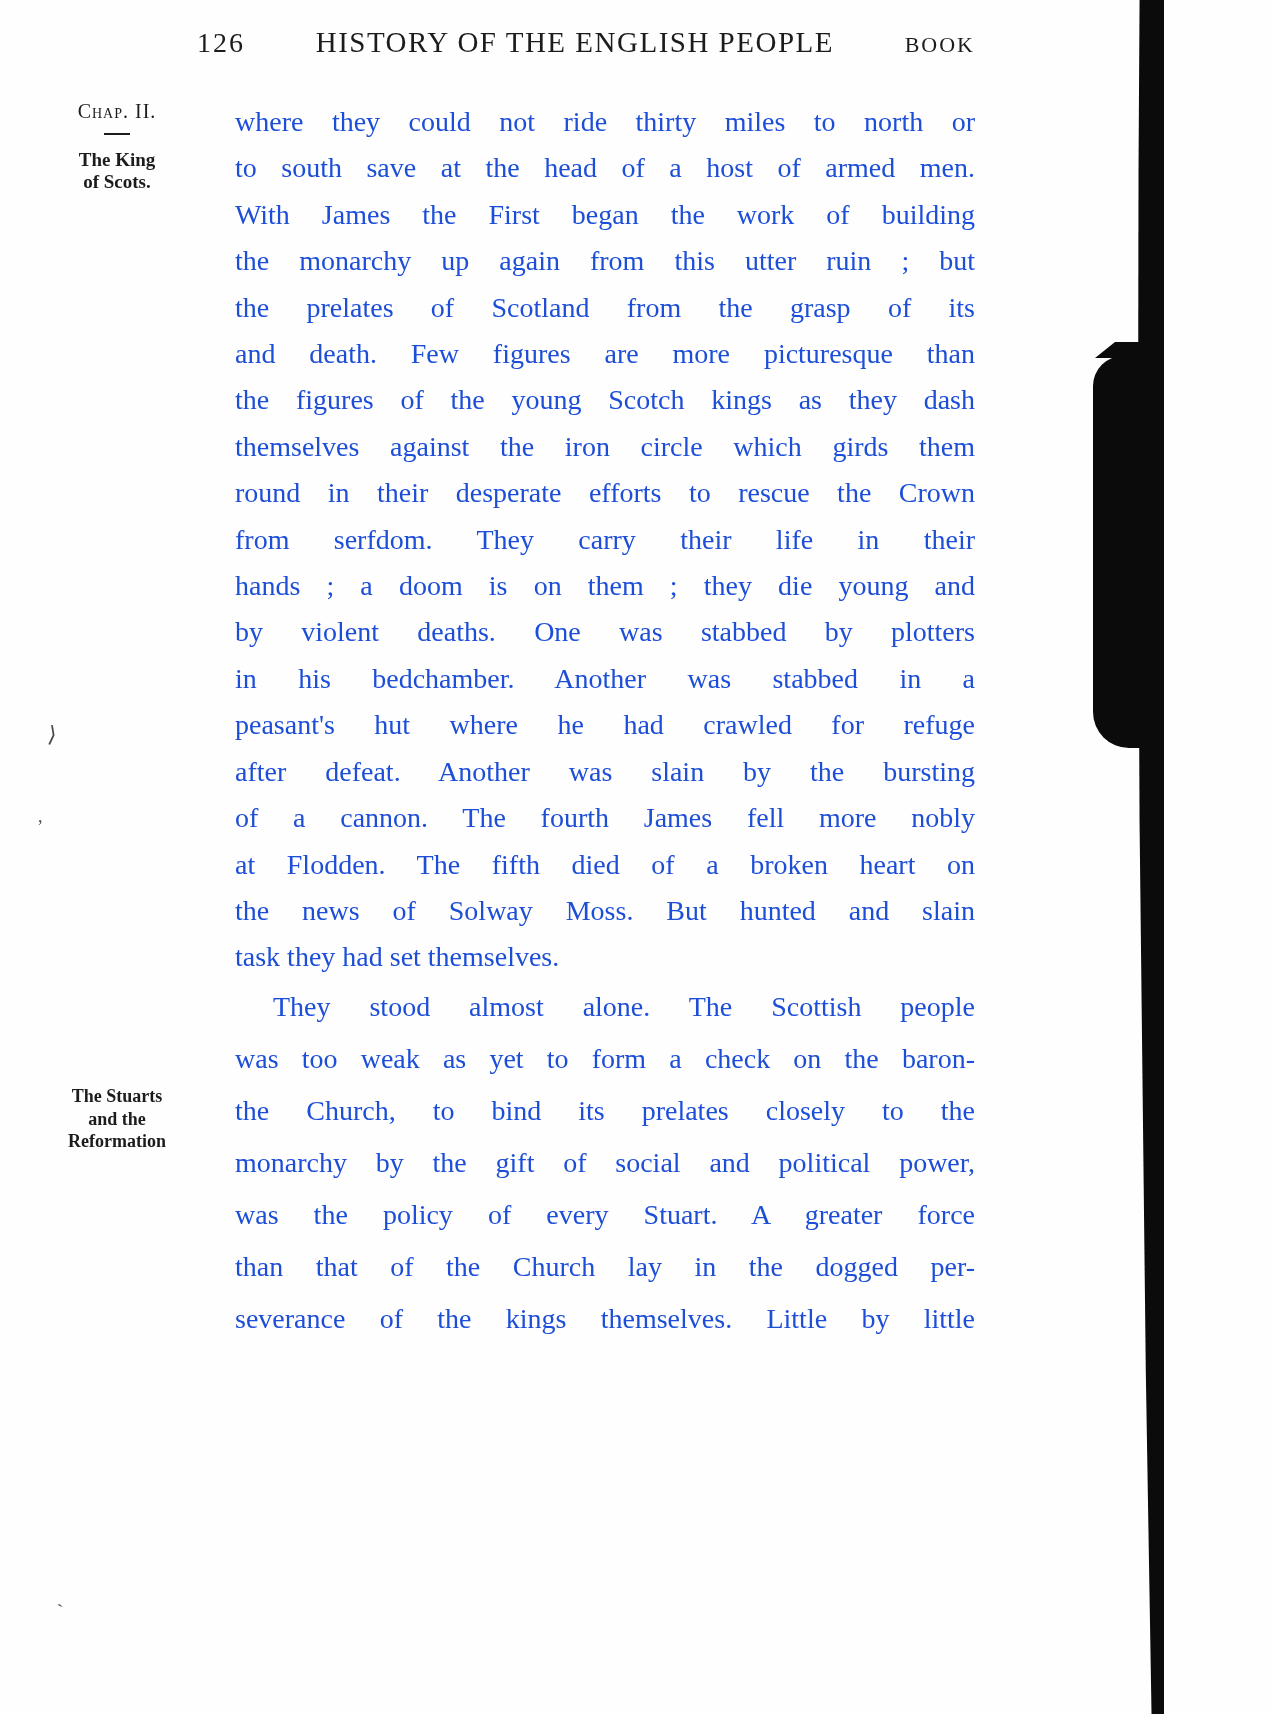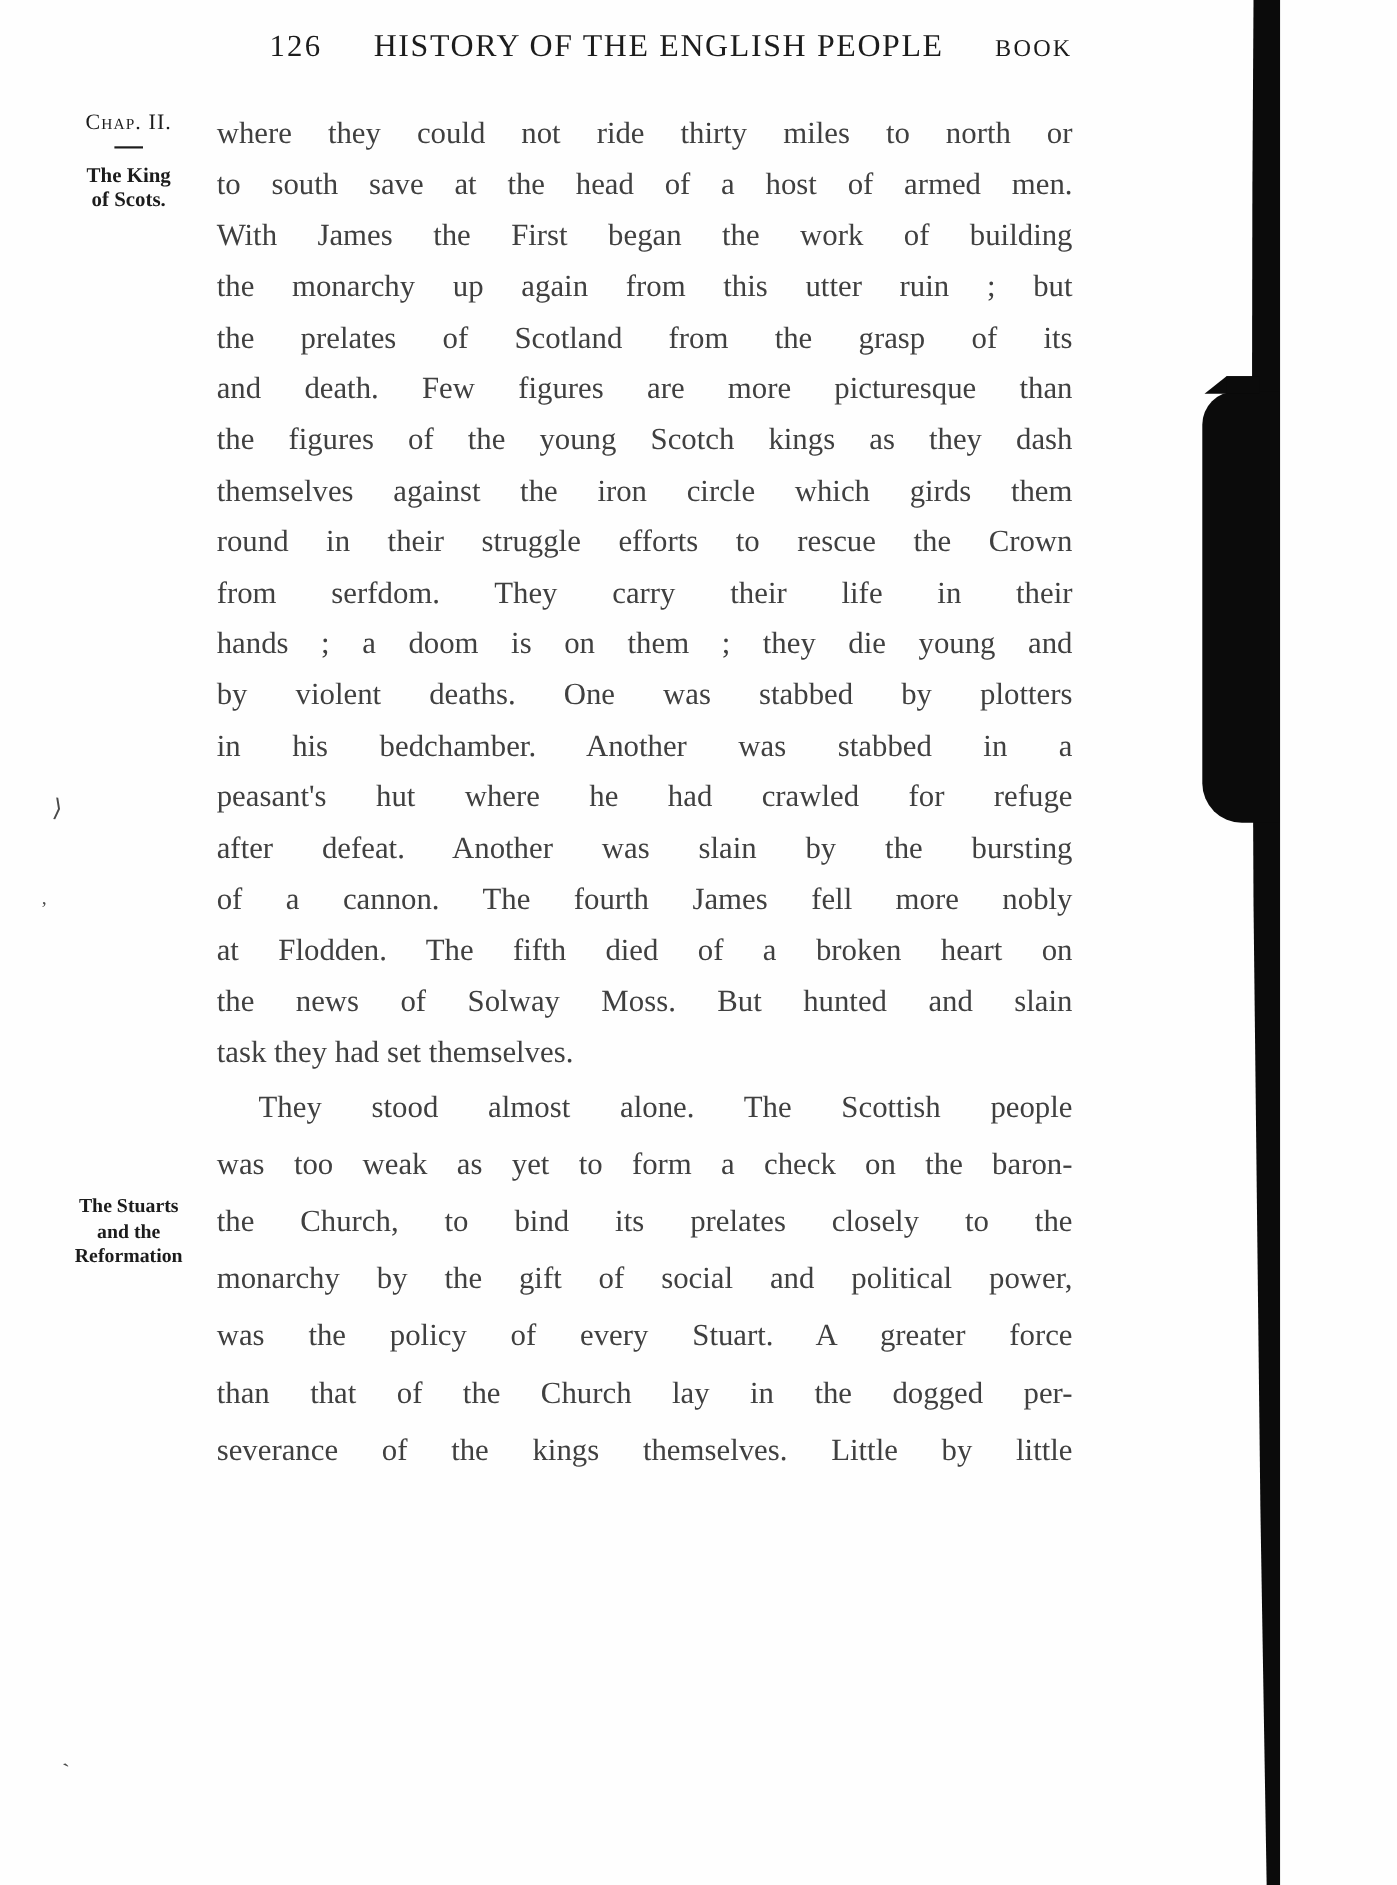--- a/index.html
+++ b/index.html
@@ -16,21 +16,21 @@
   
   .running-head {
     position: absolute;
     left: 197px;
     top: 26px;
     width: 778px;
     display: flex;
     justify-content: space-between;
     align-items: baseline;
   }
-  .pagenum { font-size: 28px; letter-spacing: 2px; margin-left: 48px; }
+  .pagenum { font-size: 28px; letter-spacing: 2px; }
   .title   { font-size: 29px; letter-spacing: 1.5px; font-weight: 400; }
   .booklabel { font-size: 22px; letter-spacing: 2px; }
 
   
   .note {
     position: absolute;
     left: 42px;
     width: 150px;
     text-align: center;
   }
@@ -41,24 +41,25 @@
 
   
   .text-column {
     position: absolute;
     left: 197px;
     top: 99px;
     width: 778px;
   }
   .text-line {
     font-size: 28px;
-    color: #404040;
+    color: #1d4ed8;
     text-align: justify;
     text-align-last: justify;
     white-space: nowrap;
+    margin-left: 38px;
   }
   .para1 .text-line { line-height: 46.4px; }
   .para2 .text-line { line-height: 52px; }
   .text-line.flush { text-align-last: left; }
   .text-line.indent { text-indent: 38px; }
 
   
   .scan-strip {
     position: absolute;
     left: 1138px;
@@ -125,21 +126,21 @@
   <main class="text-column">
     <div class="paragraph para1" id="para-0">
         <div class="text-line">where they could not ride thirty miles to north or</div>
         <div class="text-line">to south save at the head of a host of armed men.</div>
         <div class="text-line">With James the First began the work of building</div>
         <div class="text-line">the monarchy up again from this utter ruin ; but</div>
         <div class="text-line">the prelates of Scotland from the grasp of its</div>
         <div class="text-line">and death. Few figures are more picturesque than</div>
         <div class="text-line">the figures of the young Scotch kings as they dash</div>
         <div class="text-line">themselves against the iron circle which girds them</div>
-        <div class="text-line">round in their struggle efforts to rescue the Crown</div>
+        <div class="text-line">round in their desperate efforts to rescue the Crown</div>
         <div class="text-line">from serfdom. They carry their life in their</div>
         <div class="text-line">hands ; a doom is on them ; they die young and</div>
         <div class="text-line">by violent deaths. One was stabbed by plotters</div>
         <div class="text-line">in his bedchamber. Another was stabbed in a</div>
         <div class="text-line">peasant's hut where he had crawled for refuge</div>
         <div class="text-line">after defeat. Another was slain by the bursting</div>
         <div class="text-line">of a cannon. The fourth James fell more nobly</div>
         <div class="text-line">at Flodden. The fifth died of a broken heart on</div>
         <div class="text-line">the news of Solway Moss. But hunted and slain</div>
         <div class="text-line flush">task they had set themselves.</div>

